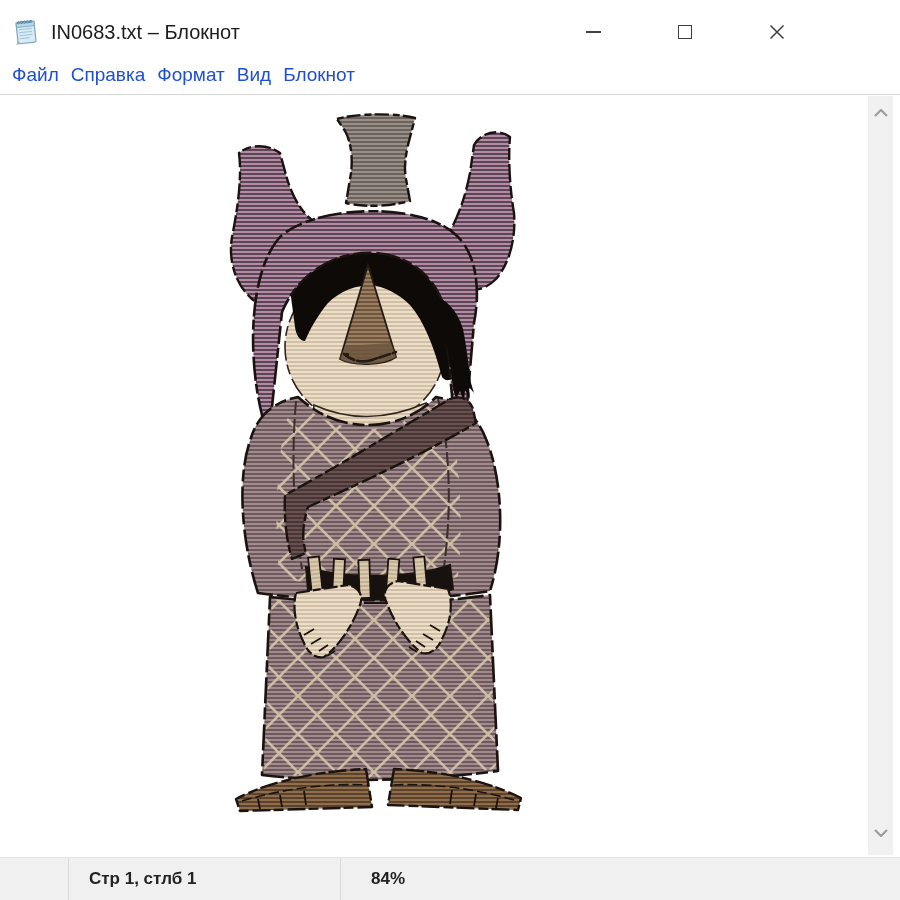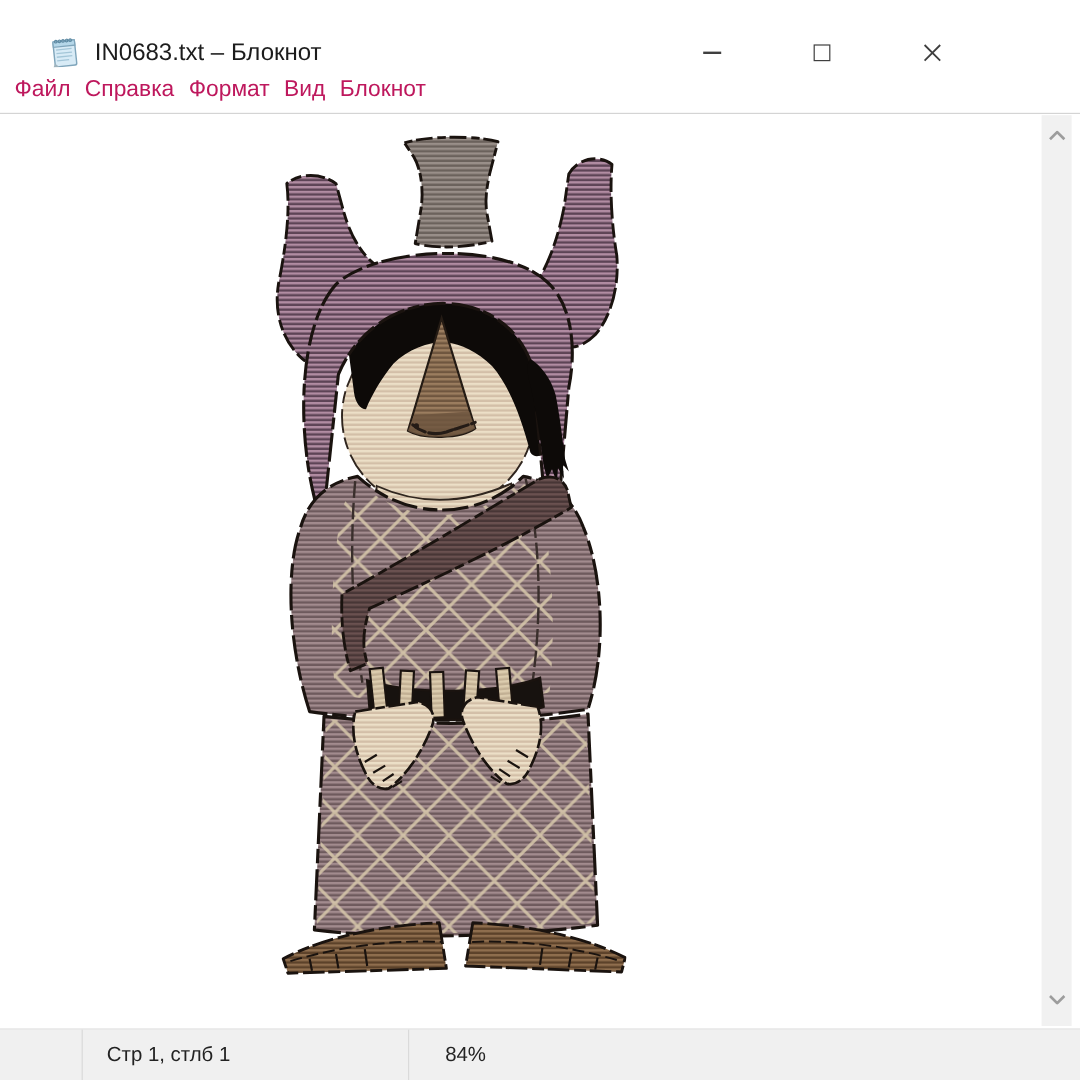--- a/index.html
+++ b/index.html
@@ -1,52 +1,52 @@
 <!DOCTYPE html>
 <html><head>
 <meta charset="utf-8">
 <style>
   * { margin:0; padding:0; box-sizing:border-box; }
   html,body { width:900px; height:900px; background:#fff; overflow:hidden;
               font-family:"Liberation Sans", sans-serif; }
   .window { position:relative; width:900px; height:900px; background:#fff; }
 
   
-  .titlebar { position:absolute; top:16px; left:0; width:820px; height:56px;
-              background:#fff; display:flex; align-items:center;padding-left:28px; }
+  .titlebar { position:absolute; top:4px; left:0; width:820px; height:56px;
+              background:#fff; display:flex; align-items:center; }
   .app-icon { width:30px; height:30px; margin-left:11px; flex:0 0 auto; }
   .title-text { margin-left:10px; font-size:20px; color:#1c1c1c; white-space:nowrap; }
   .win-controls { position:absolute; right:20px; top:0; height:56px;
                   display:flex; align-items:center; gap:46px; }
   .win-btn { width:46px; height:44px; display:flex; align-items:center; justify-content:center; background:transparent; border:none; cursor:default; }
   .glyph-min { width:15px; height:0; border-top:2px solid #3f3f3f; }
   .glyph-max { width:14px; height:14px; border:1.6px solid #3f3f3f; }
 
   
   .menubar { position:absolute; top:56px; left:0; width:900px; height:38px;
              background:#fff; display:flex; align-items:center; gap:12px;
-             padding-left:12px; font-size:19px; color:#be185d; }
+             padding-left:12px; font-size:19px; color:#1d4ed8; }
   .menu-item { white-space:nowrap; cursor:default; }
 
   
   .content { position:absolute; top:94px; left:0; width:900px; height:761px;
              background:#fff; border-top:1px solid #d4d4d4; overflow:hidden; }
   .figure-wrap { position:absolute; left:222px; top:12px; width:300px; height:715px; }
 
   
   .scrollbar { position:absolute; top:1px; right:7px; width:25px; height:760px;
                background:#f1f1f1; display:flex; flex-direction:column;
                justify-content:space-between; align-items:center; padding:13px 0; }
   .scroll-btn { width:25px; height:14px; display:flex; justify-content:center; background:transparent; border:none; }
 
   
   .statusbar { position:absolute; left:0; bottom:0; width:900px; height:43px;
                background:#f0f0f0; border-top:1px solid #e5e5e5; display:flex;
                font-size:17px; color:#232323; }
-  .status-cell { height:100%; display:flex; align-items:center; }
+  .status-cell { height:100%; display:flex; align-items:center;font-weight:bold; }
   .sc-1 { width:68px; }
   .sc-2 { width:272px; border-left:1px solid #dadada; padding-left:20px; }
   .sc-3 { width:95px;  border-left:1px solid #dadada; justify-content:center; }
   .sc-4 { width:233px; border-left:1px solid #dadada; padding-left:15px; }
   .sc-5 { flex:1; border-left:1px solid #dadada; padding-left:20px; position:relative; }
   .grip { position:absolute; right:3px; bottom:3px; }
 </style>
 </head>
 <body>
 

